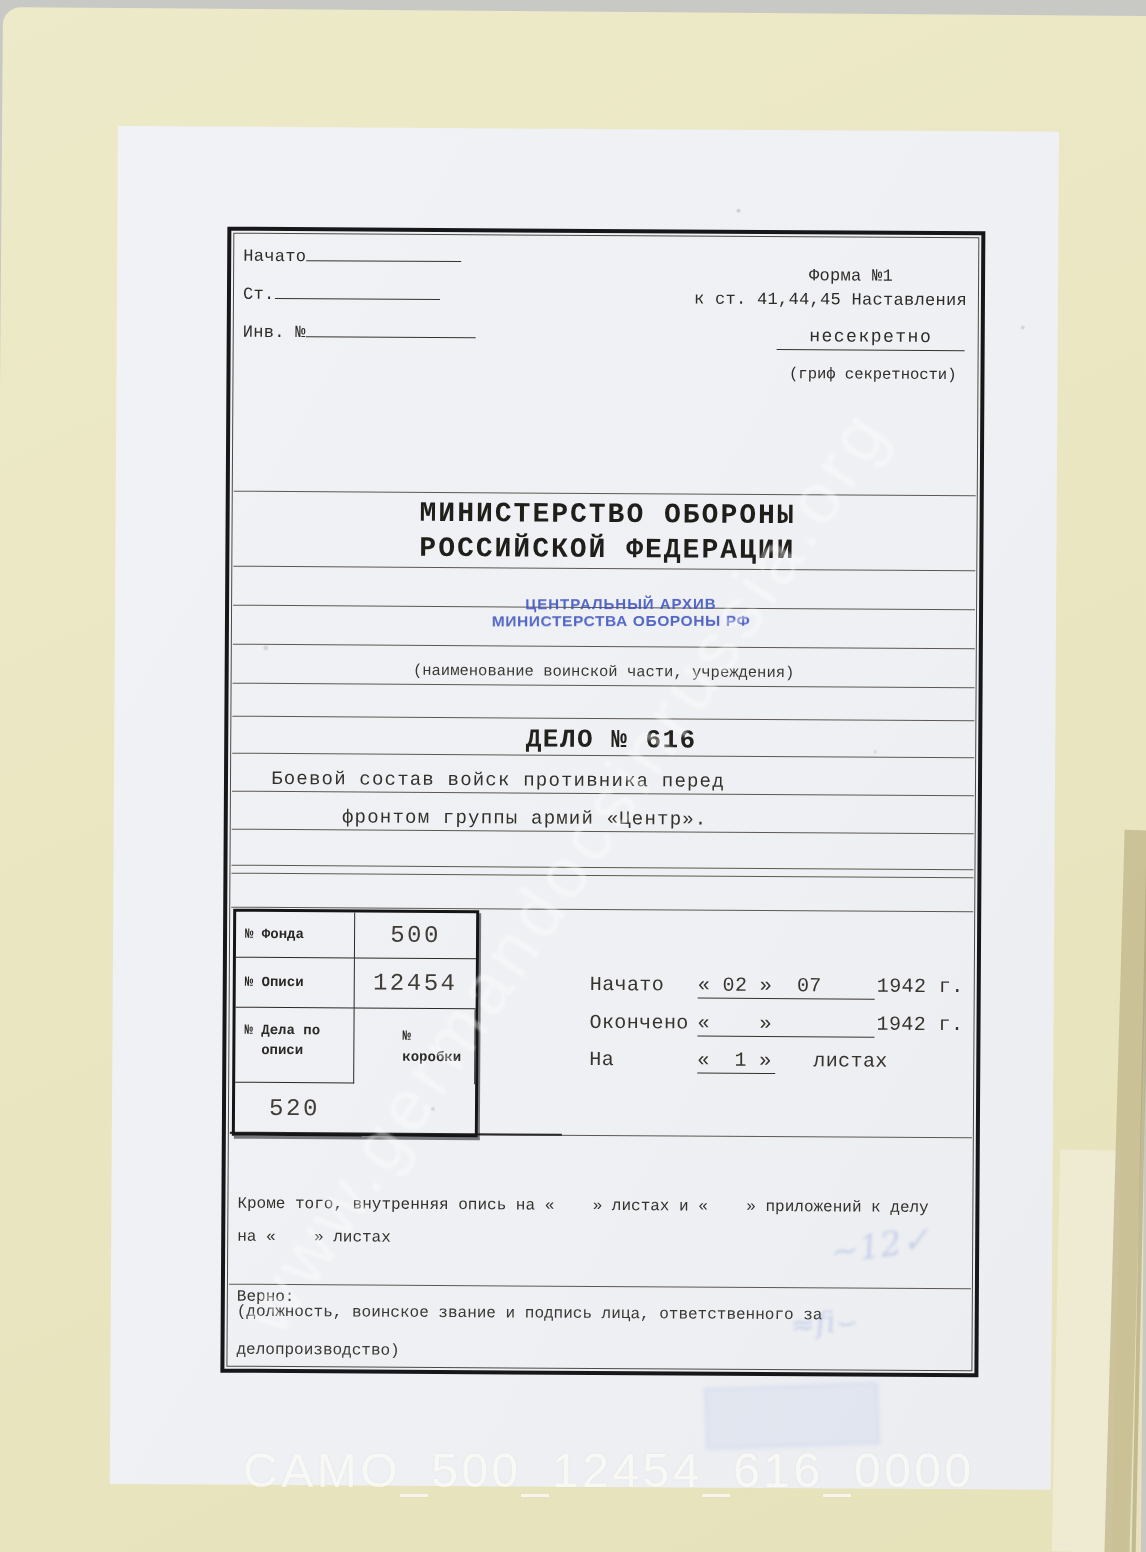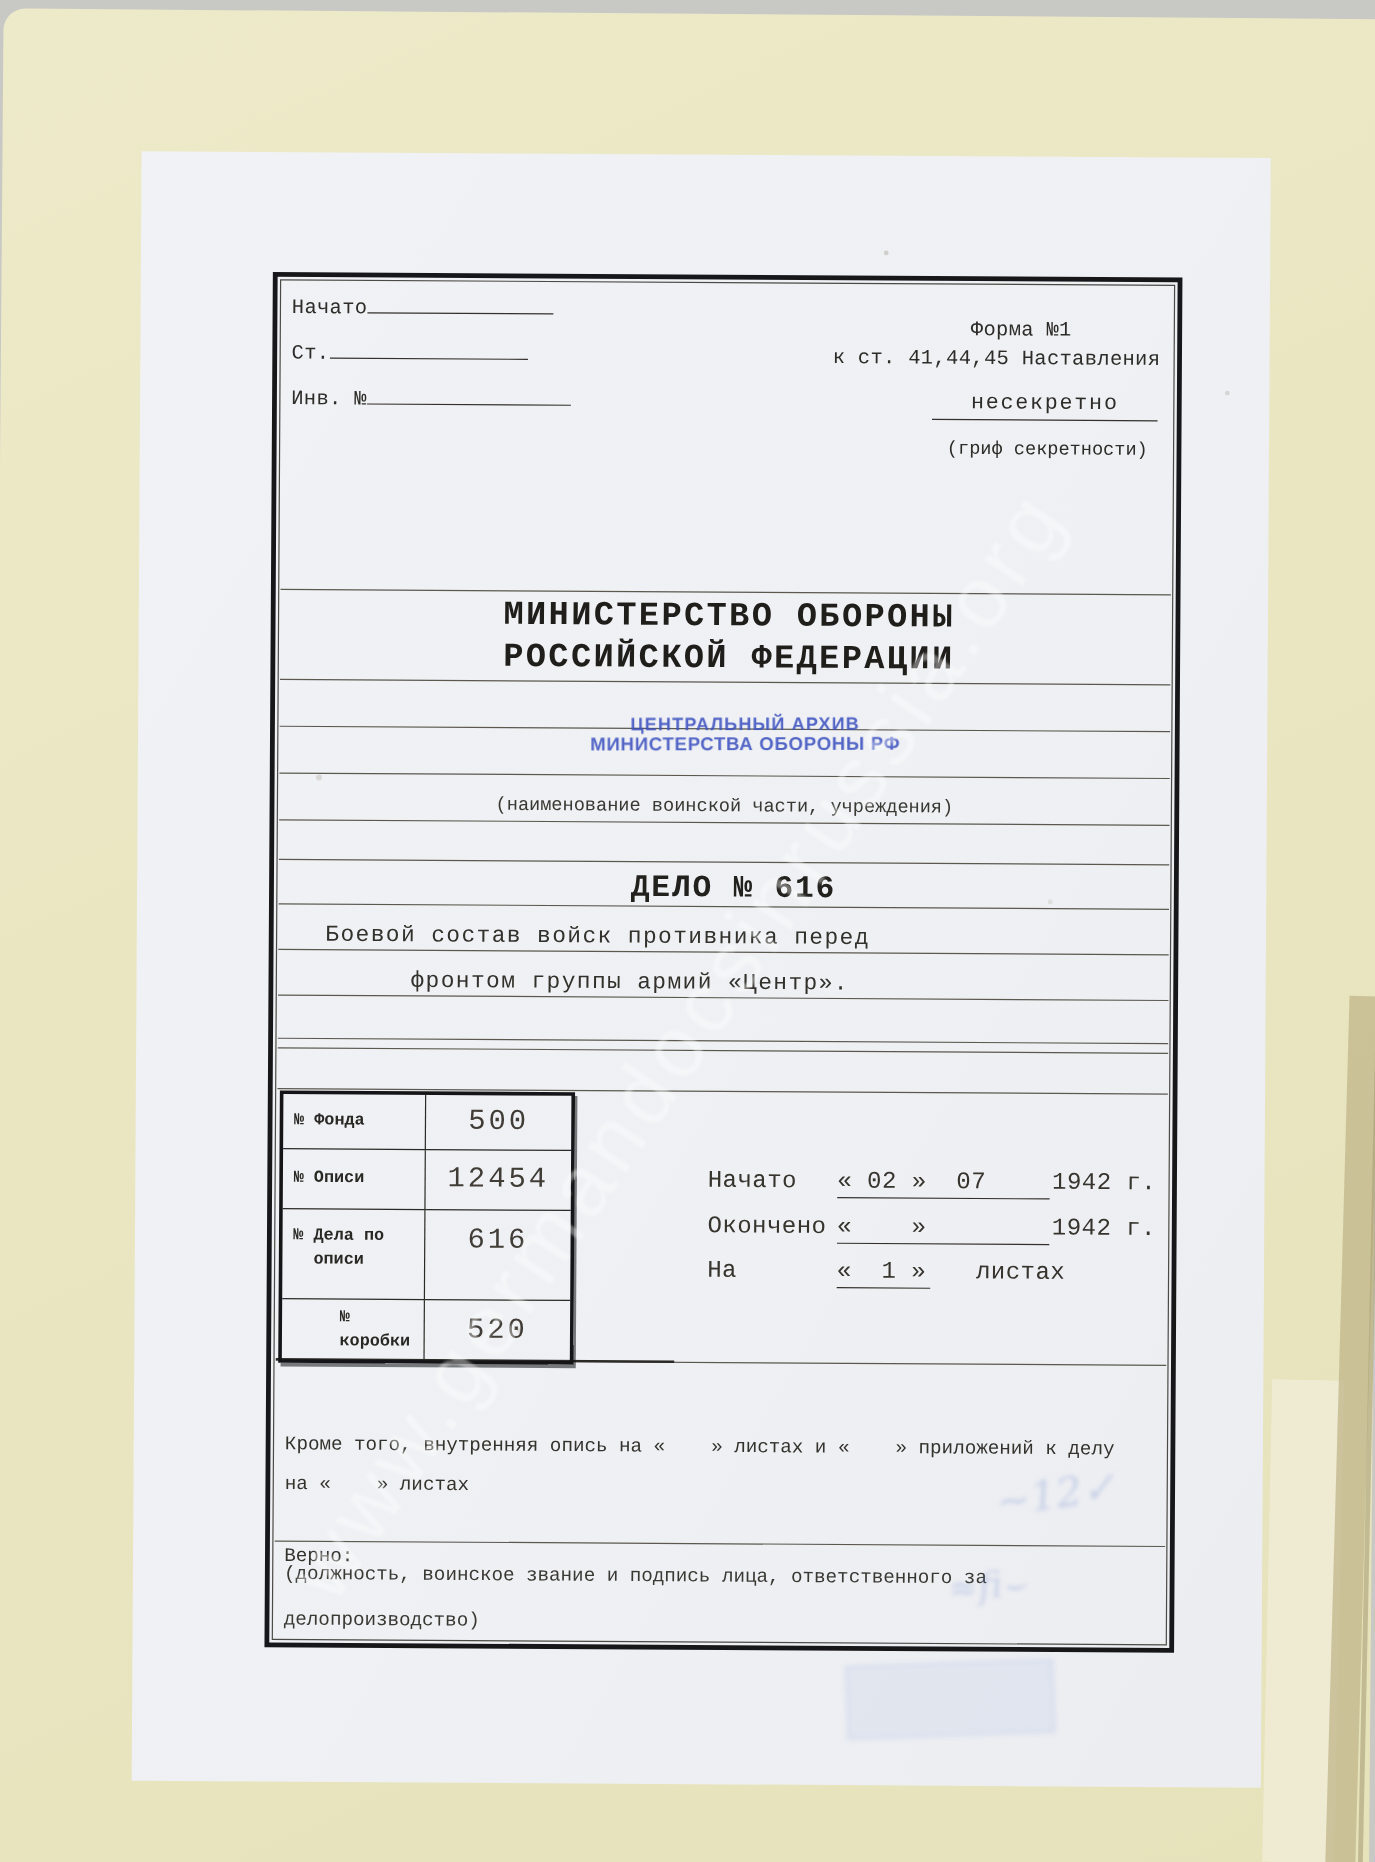--- a/index.html
+++ b/index.html
@@ -132,21 +132,20 @@
       <div class="desc" style="top:537px;left:-105px;width:750px">Боевой состав войск противника перед</div>
       <div class="desc" style="top:575px;left:-78px;width:750px">фронтом группы армий «Центр».</div>
 
       <div class="regtable">
         <div class="cell lab">№ Фонда</div>
         <div class="cell val">500</div>
         <div class="cell lab">№ Описи</div>
         <div class="cell val">12454</div>
         <div class="cell lab topalign">№ Дела по
   описи</div>
-        <div class="cell val topalign">616</div>
         <div class="cell lab r4">№ коробки</div>
         <div class="cell val r4">520</div>
       </div>
 
       <div class="date-row" style="top:740px">
         <span class="lab">Начато</span><span class="ul" style="width:177px">« 02 »  07</span><span class="after">1942 г.</span>
       </div>
       <div class="date-row" style="top:778px">
         <span class="lab">Окончено</span><span class="ul" style="width:177px">«    »</span><span class="after">1942 г.</span>
       </div>
@@ -160,14 +159,15 @@
       <div class="sigcap" style="top:1072px">(должность, воинское звание и подпись лица, ответственного за</div>
       <div class="sigcap" style="top:1110px">делопроизводство)</div>
     </div>
   </div>
 
   <div class="scribble" style="left:830px;top:1225px;font-size:34px;transform:rotate(-8deg)">~12✓</div>
   <div class="scribble" style="left:790px;top:1305px;font-size:30px;transform:rotate(-5deg)">≈ﬁ⌣</div>
   <div class="stamp-ghost"></div>
 
   <div class="wm-diagonal">www.germandocsinrussia.org</div>
+  <div class="wm-bottom">CAMO_500_12454_616_0000</div>
 
 </div>
 
 </body></html>

